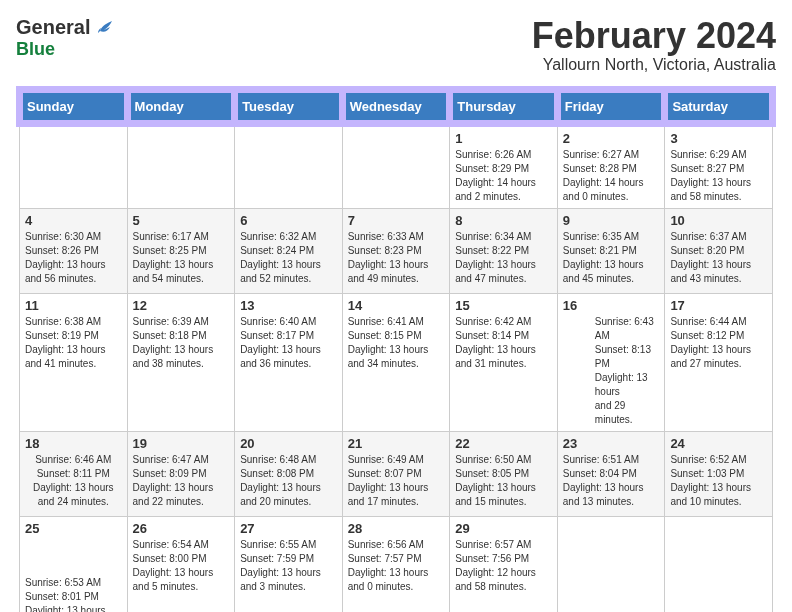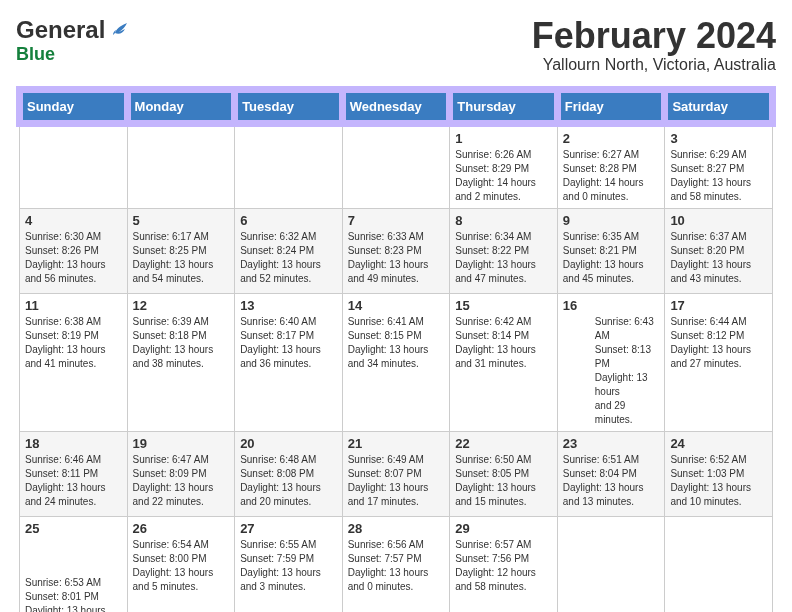--- a/index.html
+++ b/index.html
@@ -20,21 +20,21 @@
       display: flex;
       flex-direction: column;
       align-items: flex-start;
     }
     .logo-text {
       display: flex;
       align-items: center;
       gap: 2px;
     }
     .logo-general {
-      font-size: 24px;
+      font-size: 20px;
       font-weight: bold;
       color: #333;
     }
     .logo-blue {
       font-size: 18px;
       font-weight: bold;
       color: #15803d;
     }
     .logo-bird {
       width: 22px;
@@ -252,21 +252,21 @@
           <div class="day-num">17</div>
           <div class="day-info" style="white-space: pre-line;">Sunrise: 6:44 AM
 Sunset: 8:12 PM
 Daylight: 13 hours
 and 27 minutes.</div>
         </td>
       </tr>
       <tr>
         <td>
           <div class="day-num">18</div>
-          <div class="day-info" style="white-space: pre-line;">Sunrise: 6:46 AM
+          <div class="day-info" style="white-space: pre-line; text-align: center;">Sunrise: 6:46 AM
 Sunset: 8:11 PM
 Daylight: 13 hours
 and 24 minutes.</div>
         </td>
         <td>
           <div class="day-num">19</div>
           <div class="day-info" style="white-space: pre-line;">Sunrise: 6:47 AM
 Sunset: 8:09 PM
 Daylight: 13 hours
 and 22 minutes.</div>

